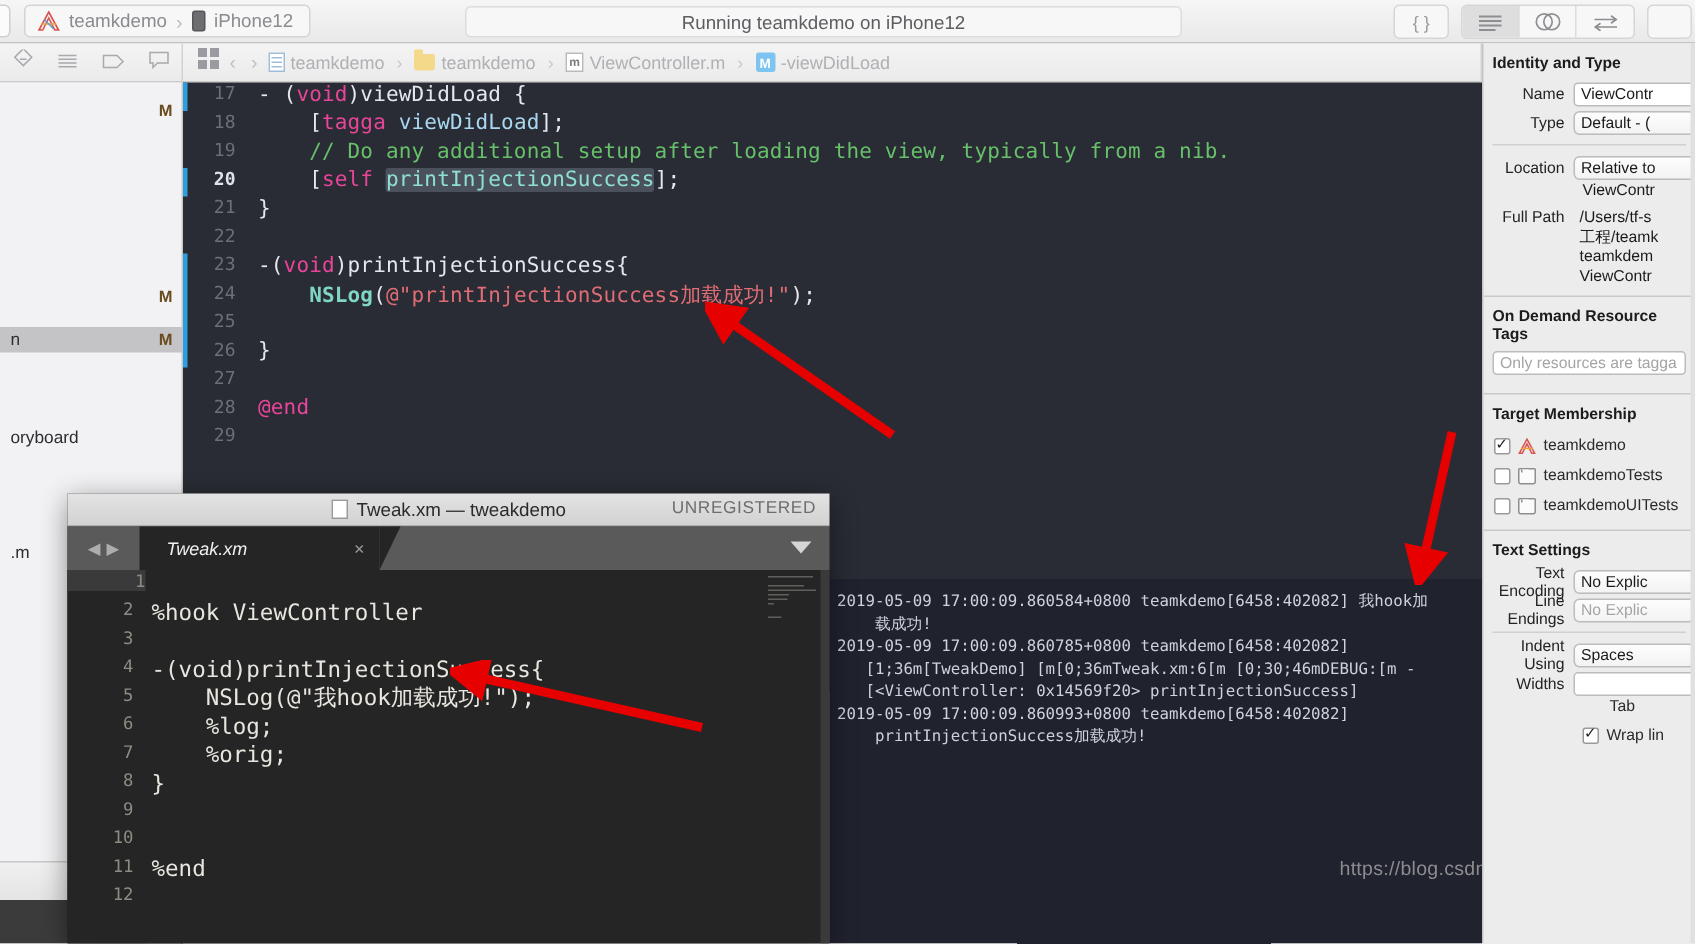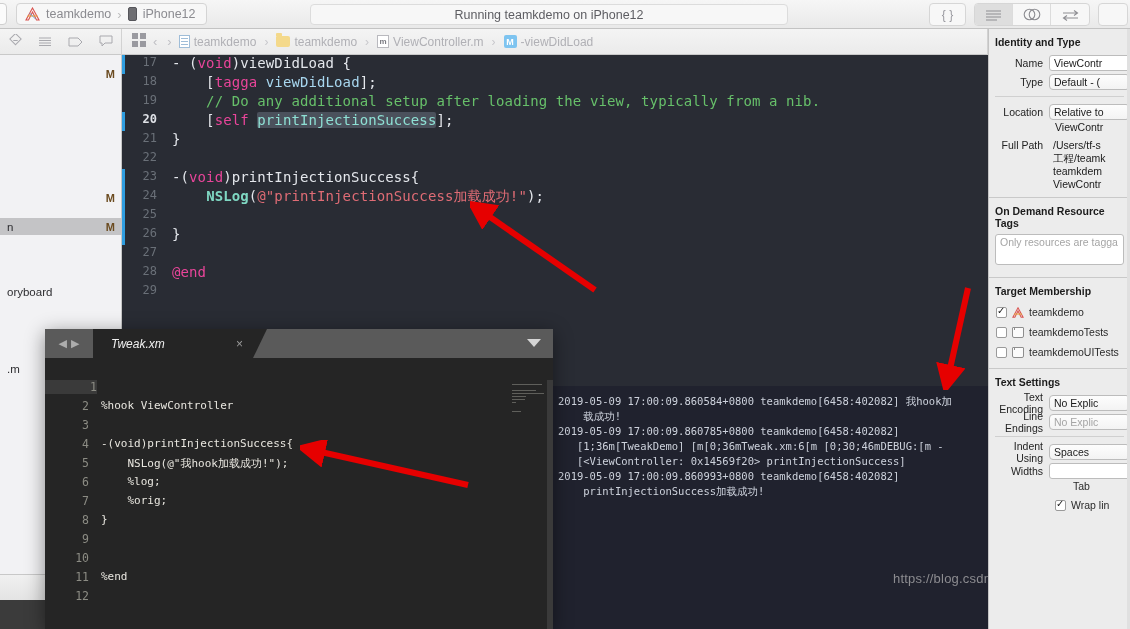--- a/index.html
+++ b/index.html
@@ -191,21 +191,21 @@
     content: ""; position: absolute; right: -14px; top: 0;
     border-left: 14px solid #252525; border-bottom: 29px solid transparent;
   }
   .tw-tab .x { margin-left: auto; margin-right: 10px; color: #9a9a9a; font-size: 12px; font-style: normal; }
   .tw-caret { position: absolute; right: 12px; top: 10px; width: 0; height: 0; border-left: 7px solid transparent; border-right: 7px solid transparent; border-top: 8px solid #d5d5d5; }
   .tw-body { position: absolute; left: 0; top: 51px; width: 508px; height: 249px; background: #252525; overflow: hidden;
              font-family: "DejaVu Sans Mono","Liberation Mono", monospace; }
   .tw-gutter { position: absolute; left: 0; top: 0; width: 52px; height: 249px; background: #252525; }
   .tw-gl { position: absolute; left: 0; width: 44px; text-align: right; font-size: 11.5px; color: #8c8c84; }
   .tw-gl.cur { background: #3a3a3a; width: 52px; }
-  .tw-cl { position: absolute; left: 56px; font-size: 11px; white-space: pre; color: #e8e6df; }
+  .tw-cl { position: absolute; left: 56px; font-size: 15px; white-space: pre; color: #e8e6df; }
   .tw-minimap { position: absolute; right: 5px; top: 4px; width: 36px; opacity: 0.55; }
   .tw-mm-line { height: 1px; background: #8f8f88; margin-bottom: 2px; }
   .tw-scrollcol { position: absolute; right: 0; top: 51px; width: 6px; height: 249px; background: #3a3a3a; }
 
   
   .arrow { position: absolute; pointer-events: none; }
 </style>
 </head>
 <body>
 
@@ -449,21 +449,21 @@
           <div>工程/teamk</div>
           <div>teamkdem</div>
           <div>ViewContr</div>
         </div>
       </div>
 
       <div class="sec-sep"></div>
 
       <div class="insp-section-title">On Demand Resource Tags</div>
       <div style="padding:0 6px 6px 6px;">
-        <div class="field ph" style="height:31px;line-height:15px;">Only resources are tagga</div>
+        <div class="field ph" style="height:16px;line-height:15px;">Only resources are tagga</div>
       </div>
 
       <div class="sec-sep"></div>
 
       <div class="insp-section-title">Target Membership</div>
 
       <div class="cbrow">
         <span class="cbox on"></span>
         <span class="tgt-ico">
           <svg width="12" height="11" viewBox="0 0 15 14">
@@ -512,20 +512,25 @@
       <div class="cbrow" style="padding-left:66px;margin-top:3px;">
         <span class="cbox on"></span>
         <span class="tgt-name">Wrap lin</span>
       </div>
 
     </div>
   </div>
   <div class="scroll-edge"></div>
 
   <div class="tweakwin">
+    <div class="tw-title">
+      <span class="doc"></span>
+      <span>Tweak.xm — tweakdemo</span>
+      <span class="tw-unreg">UNREGISTERED</span>
+    </div>
     <div class="tw-tabbar">
       <div class="tw-navarrows">
         <span>◀</span>
         <span>▶</span>
       </div>
       <div class="tw-tab">
         <span>Tweak.xm</span>
         <span class="x">×</span>
       </div>
       <div class="tw-caret"></div>

